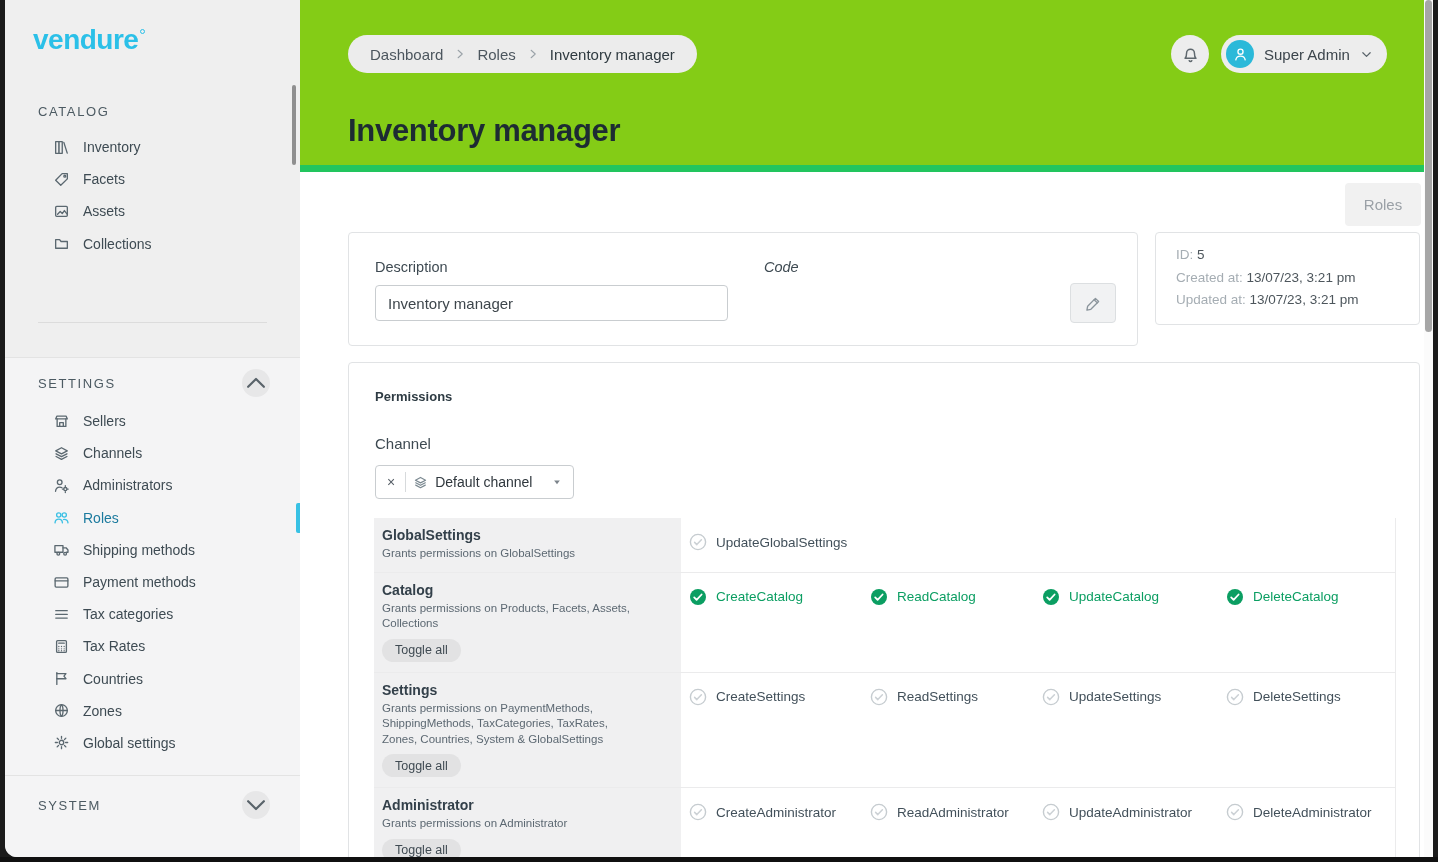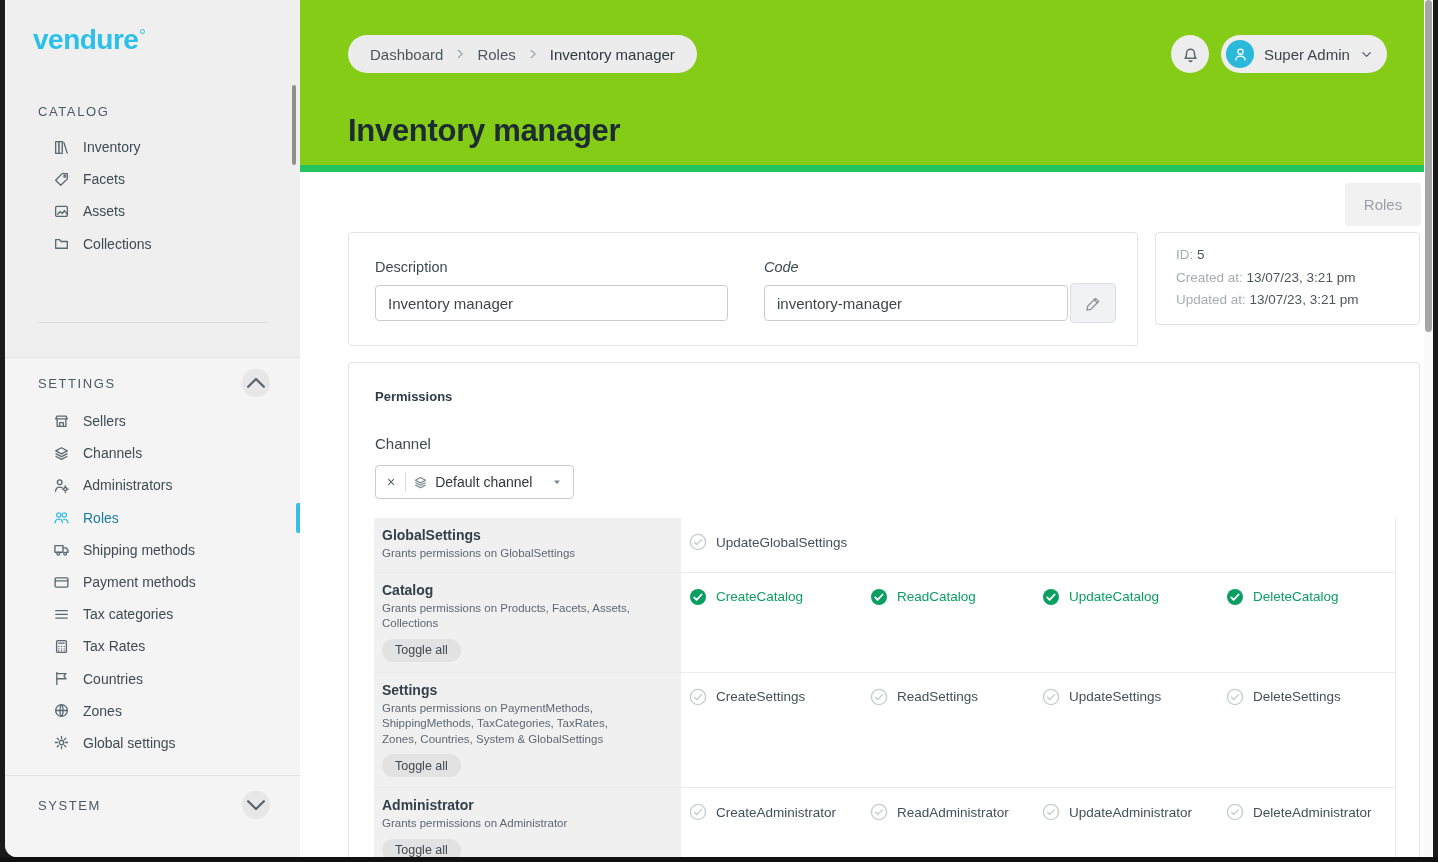--- a/index.html
+++ b/index.html
@@ -380,21 +380,20 @@
   <h1 class="page-title">Inventory manager</h1>
 </header>
 
 <main class="main-content">
   <button class="update-btn">Roles</button>
 
   <section class="card card-form">
     <label class="field-label lbl-desc">Description</label>
     <input class="text-input input-desc" readonly="" value="Inventory manager" style="">
     <label class="field-label lbl-code">Code</label>
-    <input class="text-input input-code" readonly="" value="inventory-manager" style="">
     <div class="edit-btn" id="edit-btn">
         <span class="icon">
           <svg viewBox="0 0 16 16">
             <g fill="none" stroke="currentColor" stroke-width="1.25" stroke-linecap="round" stroke-linejoin="round">
               <path d="M9.8 3.2l3 3-7.3 7.3-3.7.7.7-3.7z"></path>
               <path d="M8.6 4.4l3 3"></path>
             </g>
           </svg>
         </span>
       </div>

